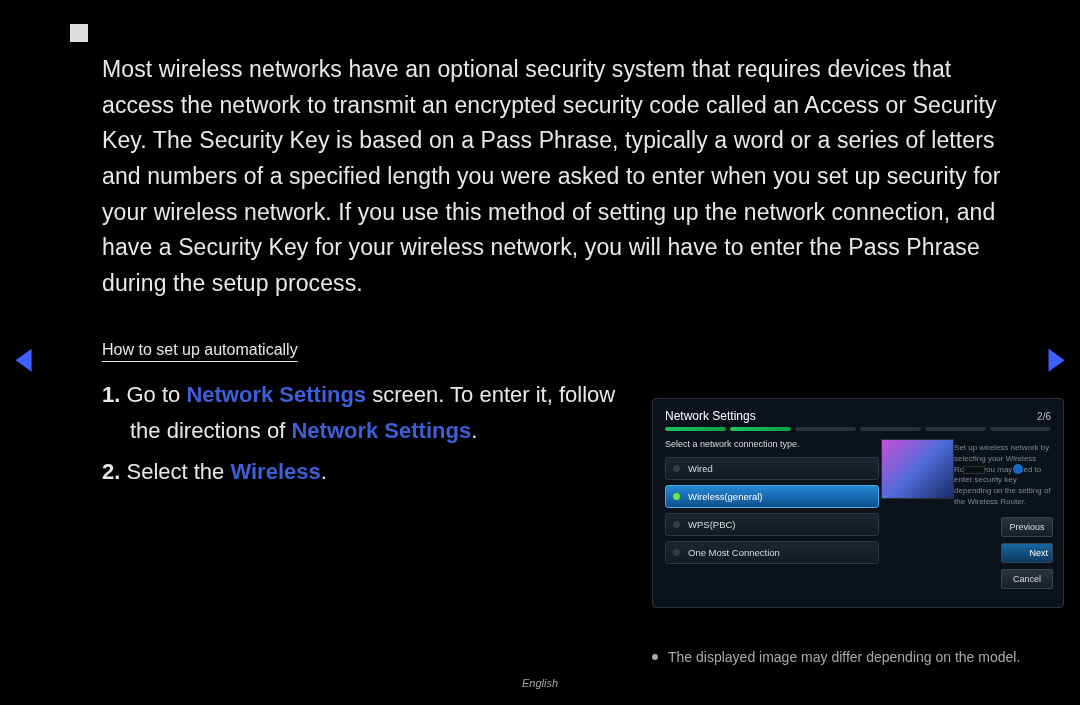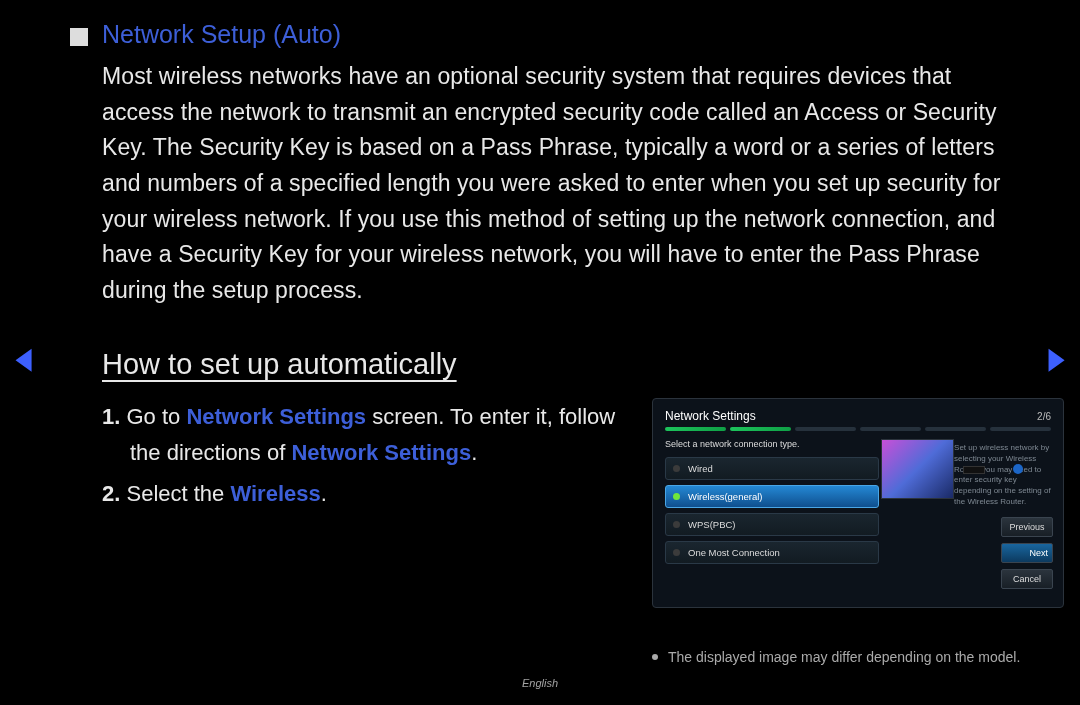--- a/index.html
+++ b/index.html
@@ -3,21 +3,21 @@
 <meta charset="utf-8">
 <style>
   * { margin:0; padding:0; box-sizing:border-box; }
   html, body { width:1080px; height:705px; background:#000; color:#ddd; font-family:"Helvetica Neue", Arial, sans-serif; overflow:hidden; }
   .page { position:relative; width:1080px; height:705px; }
   .content { position:absolute; left:70px; top:20px; width:940px; }
   .title-row { display:flex; align-items:center; margin-bottom:10px; }
   .square { width:18px; height:18px; background:#ddd; margin-right:14px; margin-top:4px; }
   .title { color:#3d5fd8; font-size:25px; font-weight:400; }
   .para { font-size:23px; color:#e8e8e8; line-height:1.55; margin-left:32px; letter-spacing:0.1px; }
-  .subhead { margin-left:32px; margin-top:40px; font-size:29px; color:#e8e8e8; text-decoration:underline; text-underline-offset:6px; }
+  .subhead { margin-left:32px; margin-top:40px; font-size:16px; color:#e8e8e8; text-decoration:underline; text-underline-offset:6px; }
   ol.steps { margin-left:32px; margin-top:18px; list-style:none; font-size:22px; color:#e8e8e8; line-height:1.6; max-width:520px; }
   ol.steps li { margin-bottom:6px; text-indent:-28px; padding-left:28px; }
   .blue { color:#3d5fd8; font-weight:600; }
   .arrow-left { position:absolute; left:12px; top:340px; color:#3d60ff; font-size:30px; transform:scaleX(0.7); }
   .arrow-right { position:absolute; right:12px; top:340px; color:#3d60ff; font-size:30px; transform:scaleX(0.7); }
   .footer-lang { position:absolute; bottom:16px; left:0; width:100%; text-align:center; color:#a3a3a3; font-size:11px;font-style:italic; }
   .note-row { position:absolute; left:652px; top:620px; width:400px; font-size:14px; color:#aaa; line-height:1.4;margin-top:28px; }
   .bullet-dot { display:inline-block; width:6px; height:6px; background:#aaa; border-radius:50%; vertical-align:middle; margin-right:10px; margin-top:-2px; }
   
   .inset { position:absolute; left:652px; top:398px; width:412px; height:210px; background:#0c121a; border:1px solid #2b333c; border-radius:4px; padding:10px 12px; font-size:10px; color:#cfcfcf; }
@@ -50,21 +50,20 @@
 </head>
 <body>
 
 <div class="page">
   <div class="arrow-left">◀</div>
   <div class="arrow-right">▶</div>
 
   <div class="content">
     <div class="title-row">
       <div class="square"></div>
-      <div class="title">Network Setup (Auto)</div>
     </div>
     <div class="para">Most wireless networks have an optional security system that requires devices that access the network to transmit an encrypted security code called an Access or Security Key. The Security Key is based on a Pass Phrase, typically a word or a series of letters and numbers of a specified length you were asked to enter when you set up security for your wireless network. If you use this method of setting up the network connection, and have a Security Key for your wireless network, you will have to enter the Pass Phrase during the setup process.</div>
     <div class="subhead">How to set up automatically</div>
     <ol class="steps">
       <li>
         <span style="font-weight:600;">1.</span>
         <span>Go to </span><span class="blue">Network Settings</span><span> screen. To enter it, follow the directions of </span><span class="blue">Network Settings</span><span>.</span>
       </li>
       <li>
         <span style="font-weight:600;">2.</span>

